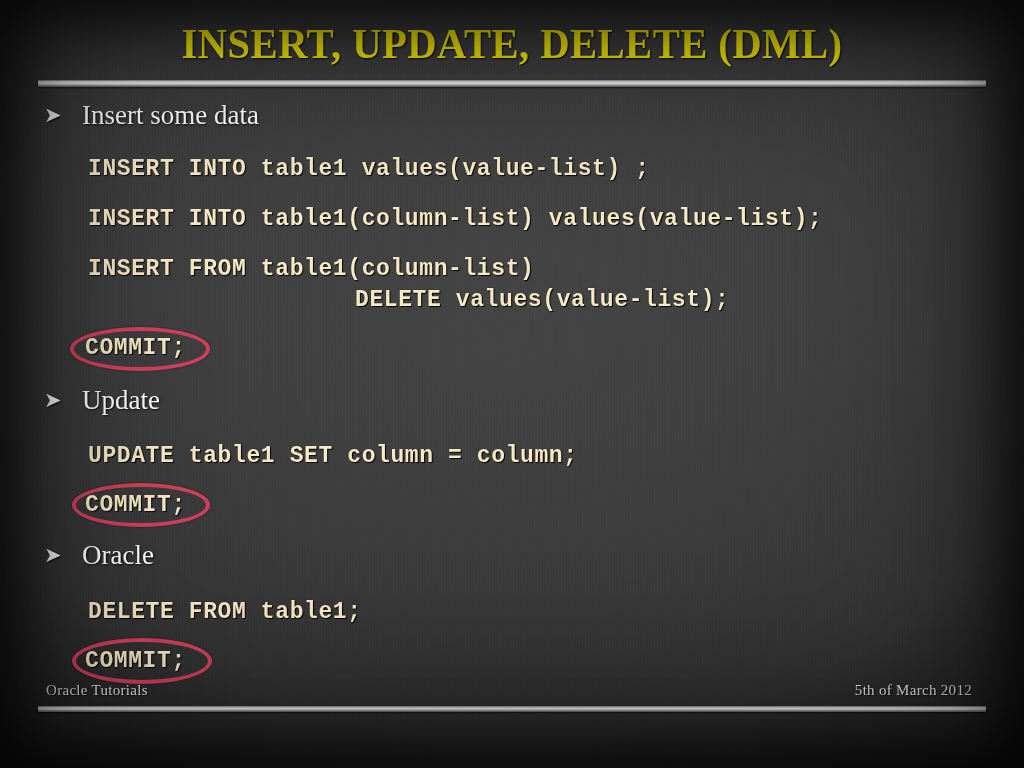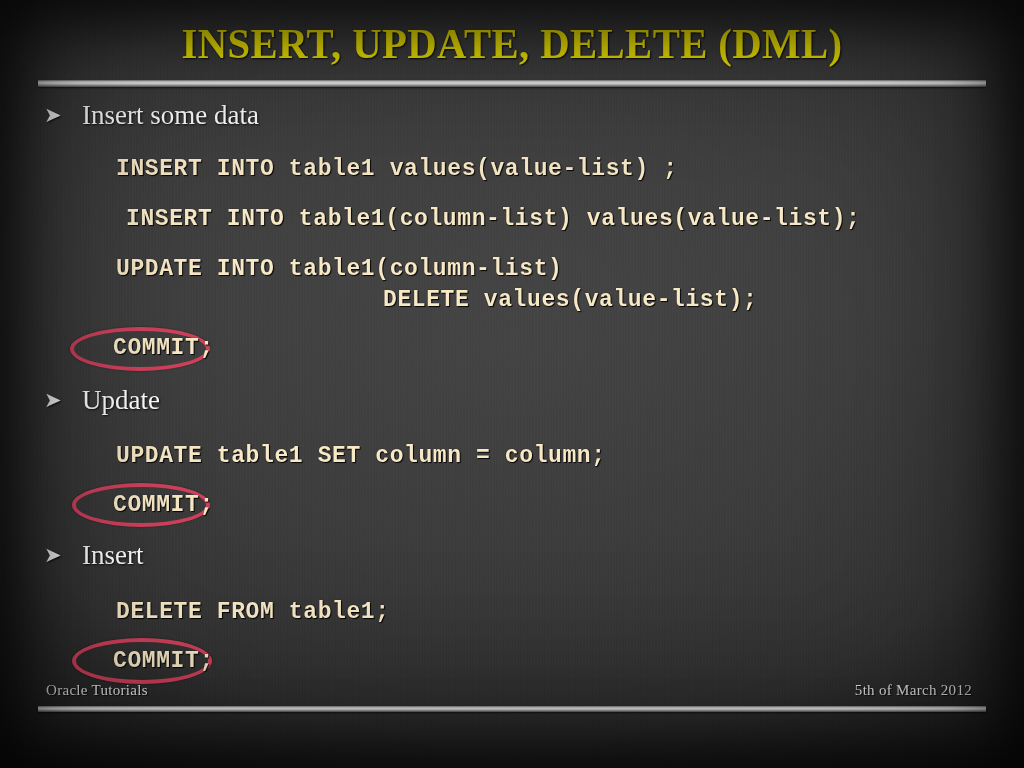--- a/index.html
+++ b/index.html
@@ -111,21 +111,20 @@
   .code {
     position: absolute;
     color: #f7e8c6;
     font-family: "Liberation Mono", "DejaVu Sans Mono", monospace;
     font-weight: bold;
     font-size: 23px;
     line-height: 26px;
     letter-spacing: 0.6px;
     white-space: pre;
     text-shadow: 1px 1px 1px rgba(0,0,0,0.9), 0 0 1px rgba(0,0,0,0.8);
-    margin-left: 28px;
   }
 
   
   .ellipse {
     position: absolute;
     border: 4px solid #d9415e;
     border-radius: 50%;
     box-sizing: border-box;
     opacity: 0.95;
     box-shadow: 0 0 2px rgba(0,0,0,0.55);
@@ -157,42 +156,42 @@
 
   <div id="body">
 
     <div class="bullet-row" style="top:4px;">
       <span class="bullet-glyph">➤</span>
       <span class="bullet-label">Insert some data</span>
     </div>
 
     <div class="code" style="top:60px; left:88px;">INSERT INTO table1 values(value-list) ;</div>
 
-    <div class="code" style="top:110px; left:98px;">INSERT INTO table1(column-list) values(value-list);</div>
-
-    <div class="code" style="top:160px; left:88px;">UPDATE INTO table1(column-list)</div>
+    <div class="code" style="top:110px; left:88px;">INSERT INTO table1(column-list) values(value-list);</div>
+
+    <div class="code" style="top:160px; left:88px;">INSERT FROM table1(column-list)</div>
 
     <div class="code" style="top:191px; left:355px;">DELETE values(value-list);</div>
 
     <div class="ellipse" style="left:70px; top:231px; width:140px; height:44px;"></div>
     <div class="code" style="top:239px; left:85px;">COMMIT;</div>
 
     <div class="bullet-row" style="top:289px;">
       <span class="bullet-glyph">➤</span>
       <span class="bullet-label">Update</span>
     </div>
 
     <div class="code" style="top:347px; left:88px;">UPDATE table1 SET column = column;</div>
 
     <div class="ellipse" style="left:72px; top:387px; width:138px; height:44px;"></div>
     <div class="code" style="top:396px; left:85px;">COMMIT;</div>
 
     <div class="bullet-row" style="top:444px;">
       <span class="bullet-glyph">➤</span>
-      <span class="bullet-label">Insert</span>
+      <span class="bullet-label">Oracle</span>
     </div>
 
     <div class="code" style="top:503px; left:88px;">DELETE FROM table1;</div>
 
     <div class="ellipse" style="left:72px; top:542px; width:140px; height:46px;"></div>
     <div class="code" style="top:552px; left:85px;">COMMIT;</div>
 
   </div>
 
   <div class="rule" id="rule-bottom"></div>

